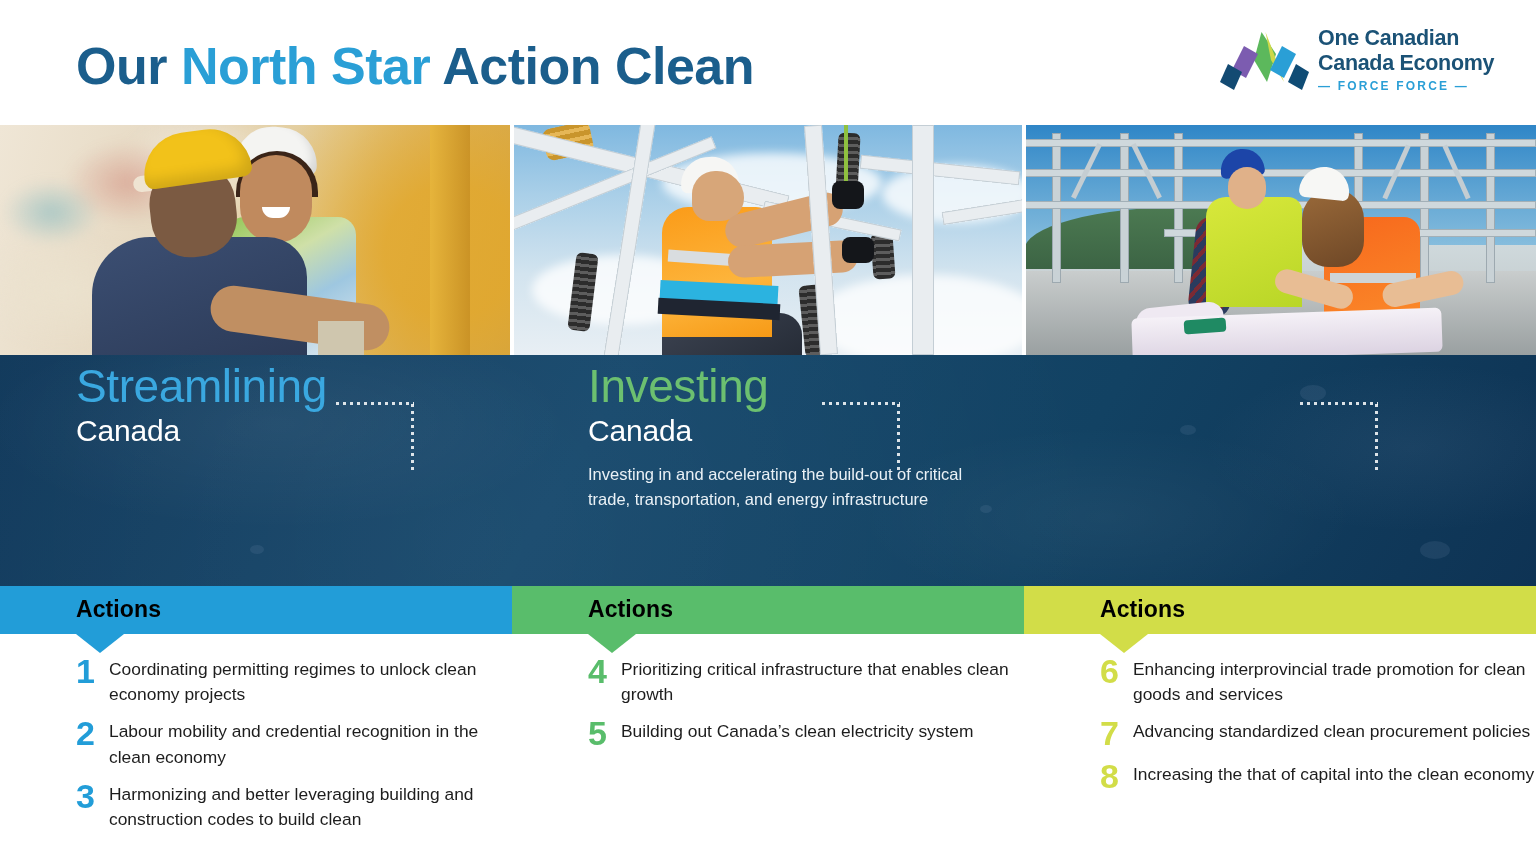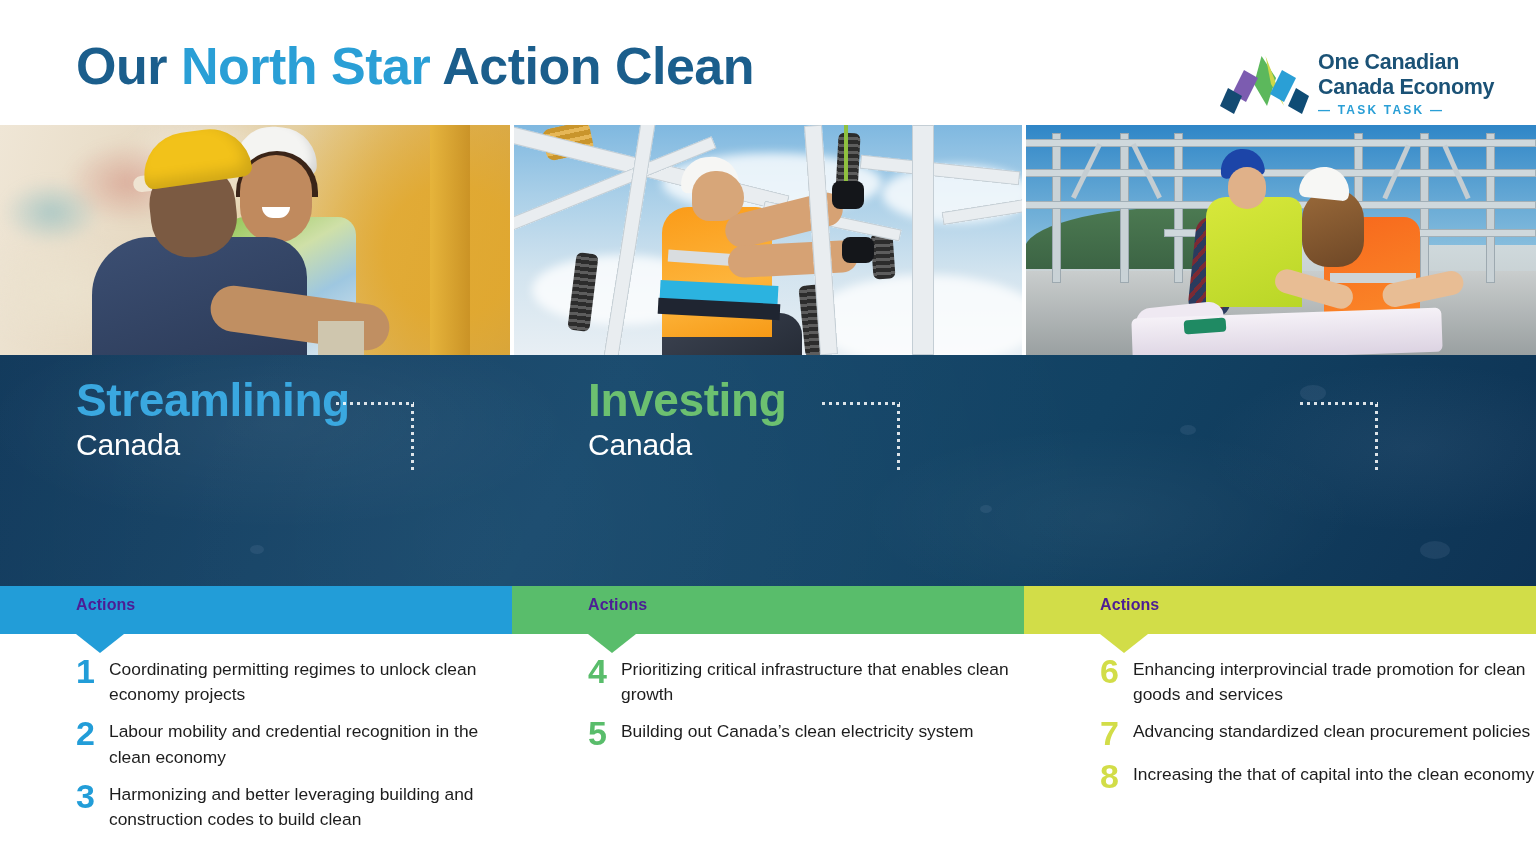--- a/index.html
+++ b/index.html
@@ -16,21 +16,21 @@
   .header { position:absolute; left:0; top:0; width:1536px; height:125px; background:#ffffff; }
   .title {
     position:absolute; left:76px; top:40px;
     font-size:52px; font-weight:bold; letter-spacing:-0.5px;
     white-space:nowrap; line-height:1;
   }
   .title .t-dark { color:#1b5e8c; }
   .title .t-light { color:#2a9fd6; }
 
   
-  .logo { position:absolute; right:64px; top:26px; width:258px; height:78px;margin-top:24px; }
+  .logo { position:absolute; right:64px; top:26px; width:258px; height:78px; }
   .logo-mark { position:absolute; left:0; top:4px; width:95px; height:70px; }
   .logo-text { position:absolute; left:104px; top:0px; width:150px; }
   .logo-l1, .logo-l2 {
     color:#1b5276; font-weight:bold; font-size:21.5px; line-height:25px;
     letter-spacing:-0.3px; white-space:nowrap;
   }
   .logo-l3 {
     color:#2a9fd6; font-size:12px; font-weight:bold; letter-spacing:2.2px;
     margin-top:3px; white-space:nowrap;
   }
@@ -177,22 +177,22 @@
         radial-gradient(ellipse 300px 120px at 92% 40%, rgba(140,160,190,.09), transparent 70%),
         radial-gradient(circle at 30% 80%, rgba(255,255,255,.04), transparent 60%),
         linear-gradient(120deg,#11395b 0%,#16486c 38%,#124263 68%,#0e3354 100%);
   }
   .band .speck { position:absolute; border-radius:50%; background:rgba(170,190,215,.10); }
 
   .pillar { position:absolute; top:0; width:512px; height:231px; }
   .pcol-1 { left:0; } .pcol-2 { left:512px; } .pcol-3 { left:1024px; }
   .p-inner { position:absolute; left:76px; top:0; right:18px; }
 
-  .p-title { font-size:46px; font-weight:bold; line-height:1;
-      margin-top:22px; letter-spacing:-0.4px; white-space:nowrap;
+  .p-title { font-size:46px; font-weight:normal; line-height:1;
+      margin-top:8px; letter-spacing:-0.4px; white-space:nowrap;
       font-family:"Liberation Sans Narrow","Liberation Sans", sans-serif; }
   .p-title.c1 { color:#3aa8e0; }
   .p-title.c2 { color:#6cc070; }
   .p-title.c3 { color:#d7de4e; }
   .p-sub { color:#ffffff; font-size:30px; line-height:1.05; margin-top:6px;
       letter-spacing:-0.2px; white-space:nowrap;
       font-family:"Liberation Sans Narrow","Liberation Sans", sans-serif; }
   .p-desc { color:#eaf1f6; font-size:16.5px; line-height:1.52; margin-top:15px; max-width:390px; }
 
   
@@ -201,22 +201,22 @@
       background-size:7px 3px; background-repeat:repeat-x; }
   .dots-v { position:absolute; top:47px; width:3px; height:68px;
       background-image:radial-gradient(circle, rgba(255,255,255,.85) 42%, transparent 45%);
       background-size:3px 7px; background-repeat:repeat-y; }
   .d1h { left:334px; } .d1v { left:411px; }
   .d2h { left:820px; } .d2v { left:897px; }
   .d3h { left:1298px; } .d3v { left:1375px; }
 
   
   .abar { position:absolute; top:586px; height:48px; }
-  .abar .lbl { position:absolute; left:76px; top:10px; color:#4c1d95;
-      font-size:16px; font-weight:bold; letter-spacing:.1px; }
+  .abar .lbl { position:absolute; left:76px; top:10px; color:#000000;
+      font-size:23px; font-weight:bold; letter-spacing:.1px; }
   .abar .arrow { position:absolute; top:48px; left:76px; width:0; height:0;
       border-left:24px solid transparent; border-right:24px solid transparent; }
   .ab1 { left:0;    width:512px; background:#229dd8; }
   .ab2 { left:512px; width:512px; background:#59bd6b; }
   .ab3 { left:1024px; width:512px; background:#d2dd48; }
   .ab1 .arrow { border-top:19px solid #229dd8; }
   .ab2 .arrow { border-top:19px solid #59bd6b; }
   .ab3 .arrow { border-top:19px solid #d2dd48; }
 
   
@@ -247,21 +247,21 @@
           <polygon points="47.5,2 56,24 66,52 53,30" fill="#cdd84a" transform="translate(4,0)"></polygon>
           <polygon points="30,16 44,24 32,48 18,40" fill="#7c5cb0"></polygon>
           <polygon points="68,16 82,24 70,48 56,40" fill="#2a9fd6"></polygon>
           <polygon points="14,34 28,42 20,60 6,52" fill="#134a72"></polygon>
           <polygon points="82,34 95,42 88,60 74,52" fill="#0f4c75"></polygon>
         </svg>
       </div>
       <div class="logo-text">
         <div class="logo-l1">One Canadian</div>
         <div class="logo-l2">Canada Economy</div>
-        <div class="logo-l3">— TASK TASK —</div>
+        <div class="logo-l3">— FORCE FORCE —</div>
       </div>
     </div>
   </div>
 
   <div class="photos">
 
     <div class="photo p1">
       <div class="blur-bg"></div>
       <div class="yellowpipe"></div>
       <div class="vest2"></div>
@@ -357,20 +357,21 @@
       <div class="p-inner">
         <div class="p-title c1">Streamlining</div>
         <div class="p-sub">Canada</div>
       </div>
     </div>
 
     <div class="pillar pcol-2">
       <div class="p-inner">
         <div class="p-title c2">Investing</div>
         <div class="p-sub">Canada</div>
+        <div class="p-desc">Investing in and accelerating the build-out of critical trade, transportation, and energy infrastructure</div>
       </div>
     </div>
 
 
     <div class="dots-h d1h"></div>
     <div class="dots-v d1v"></div>
     <div class="dots-h d2h"></div>
     <div class="dots-v d2v"></div>
     <div class="dots-h d3h"></div>
     <div class="dots-v d3v"></div>

